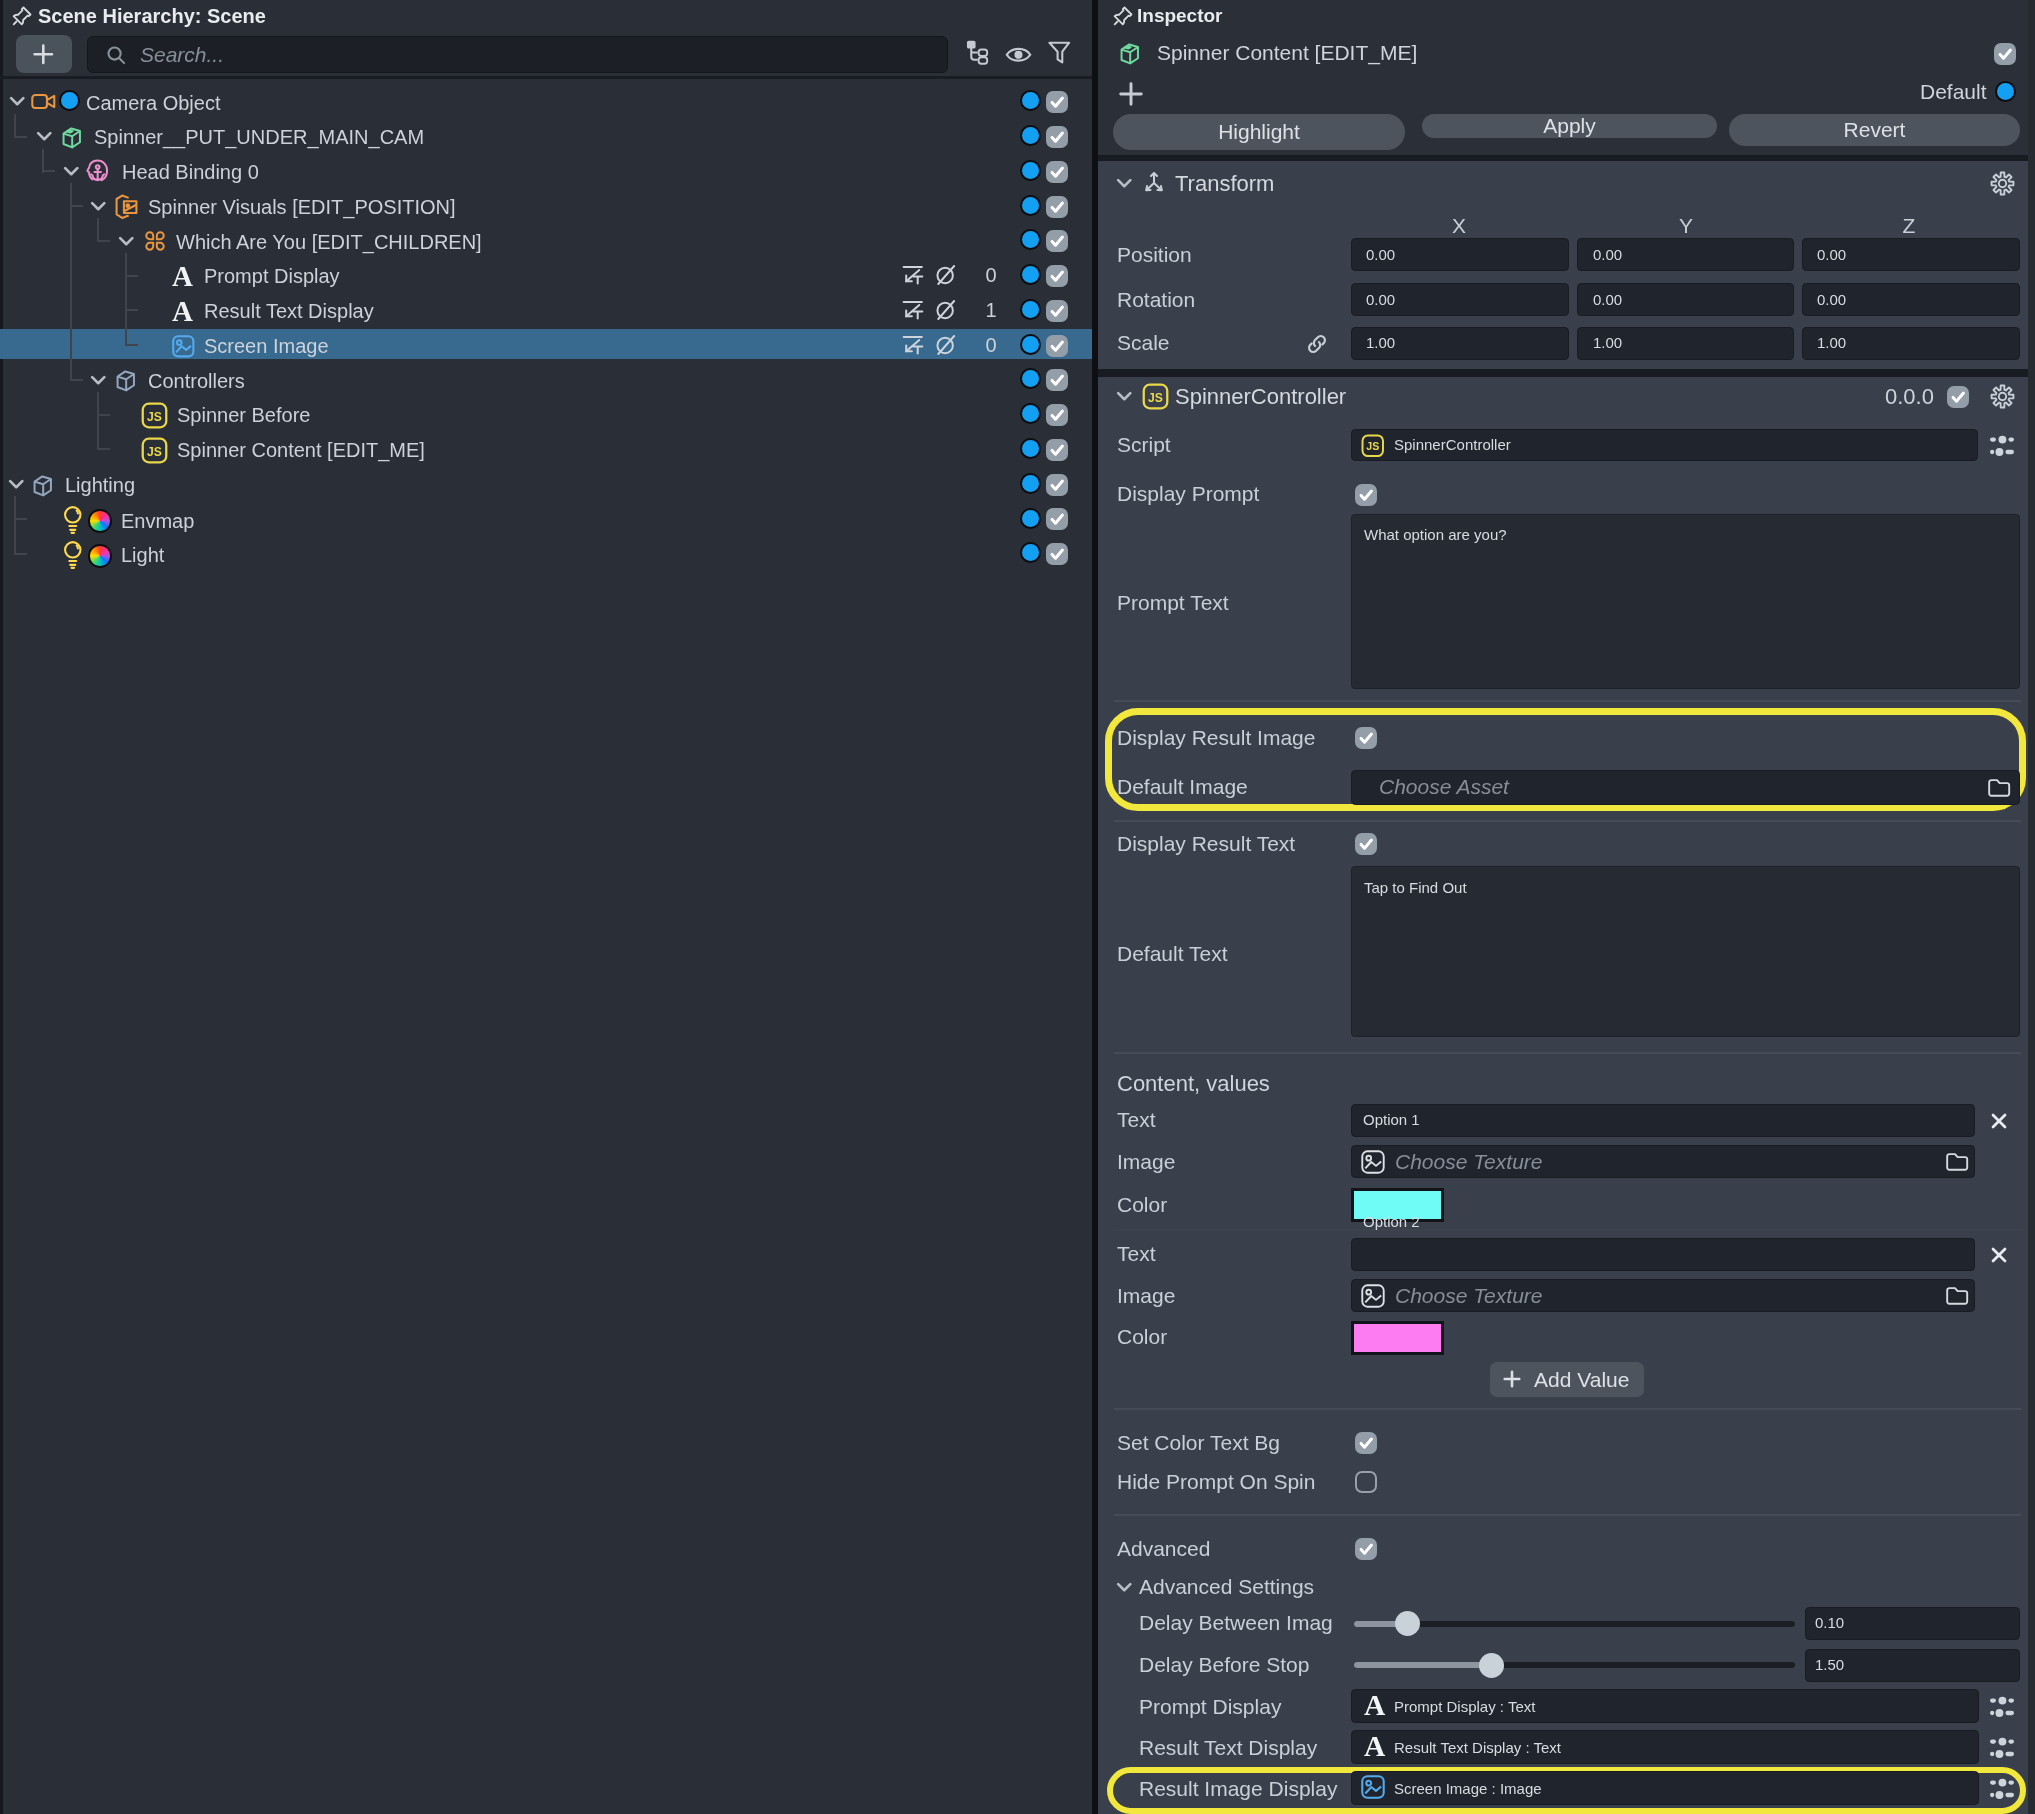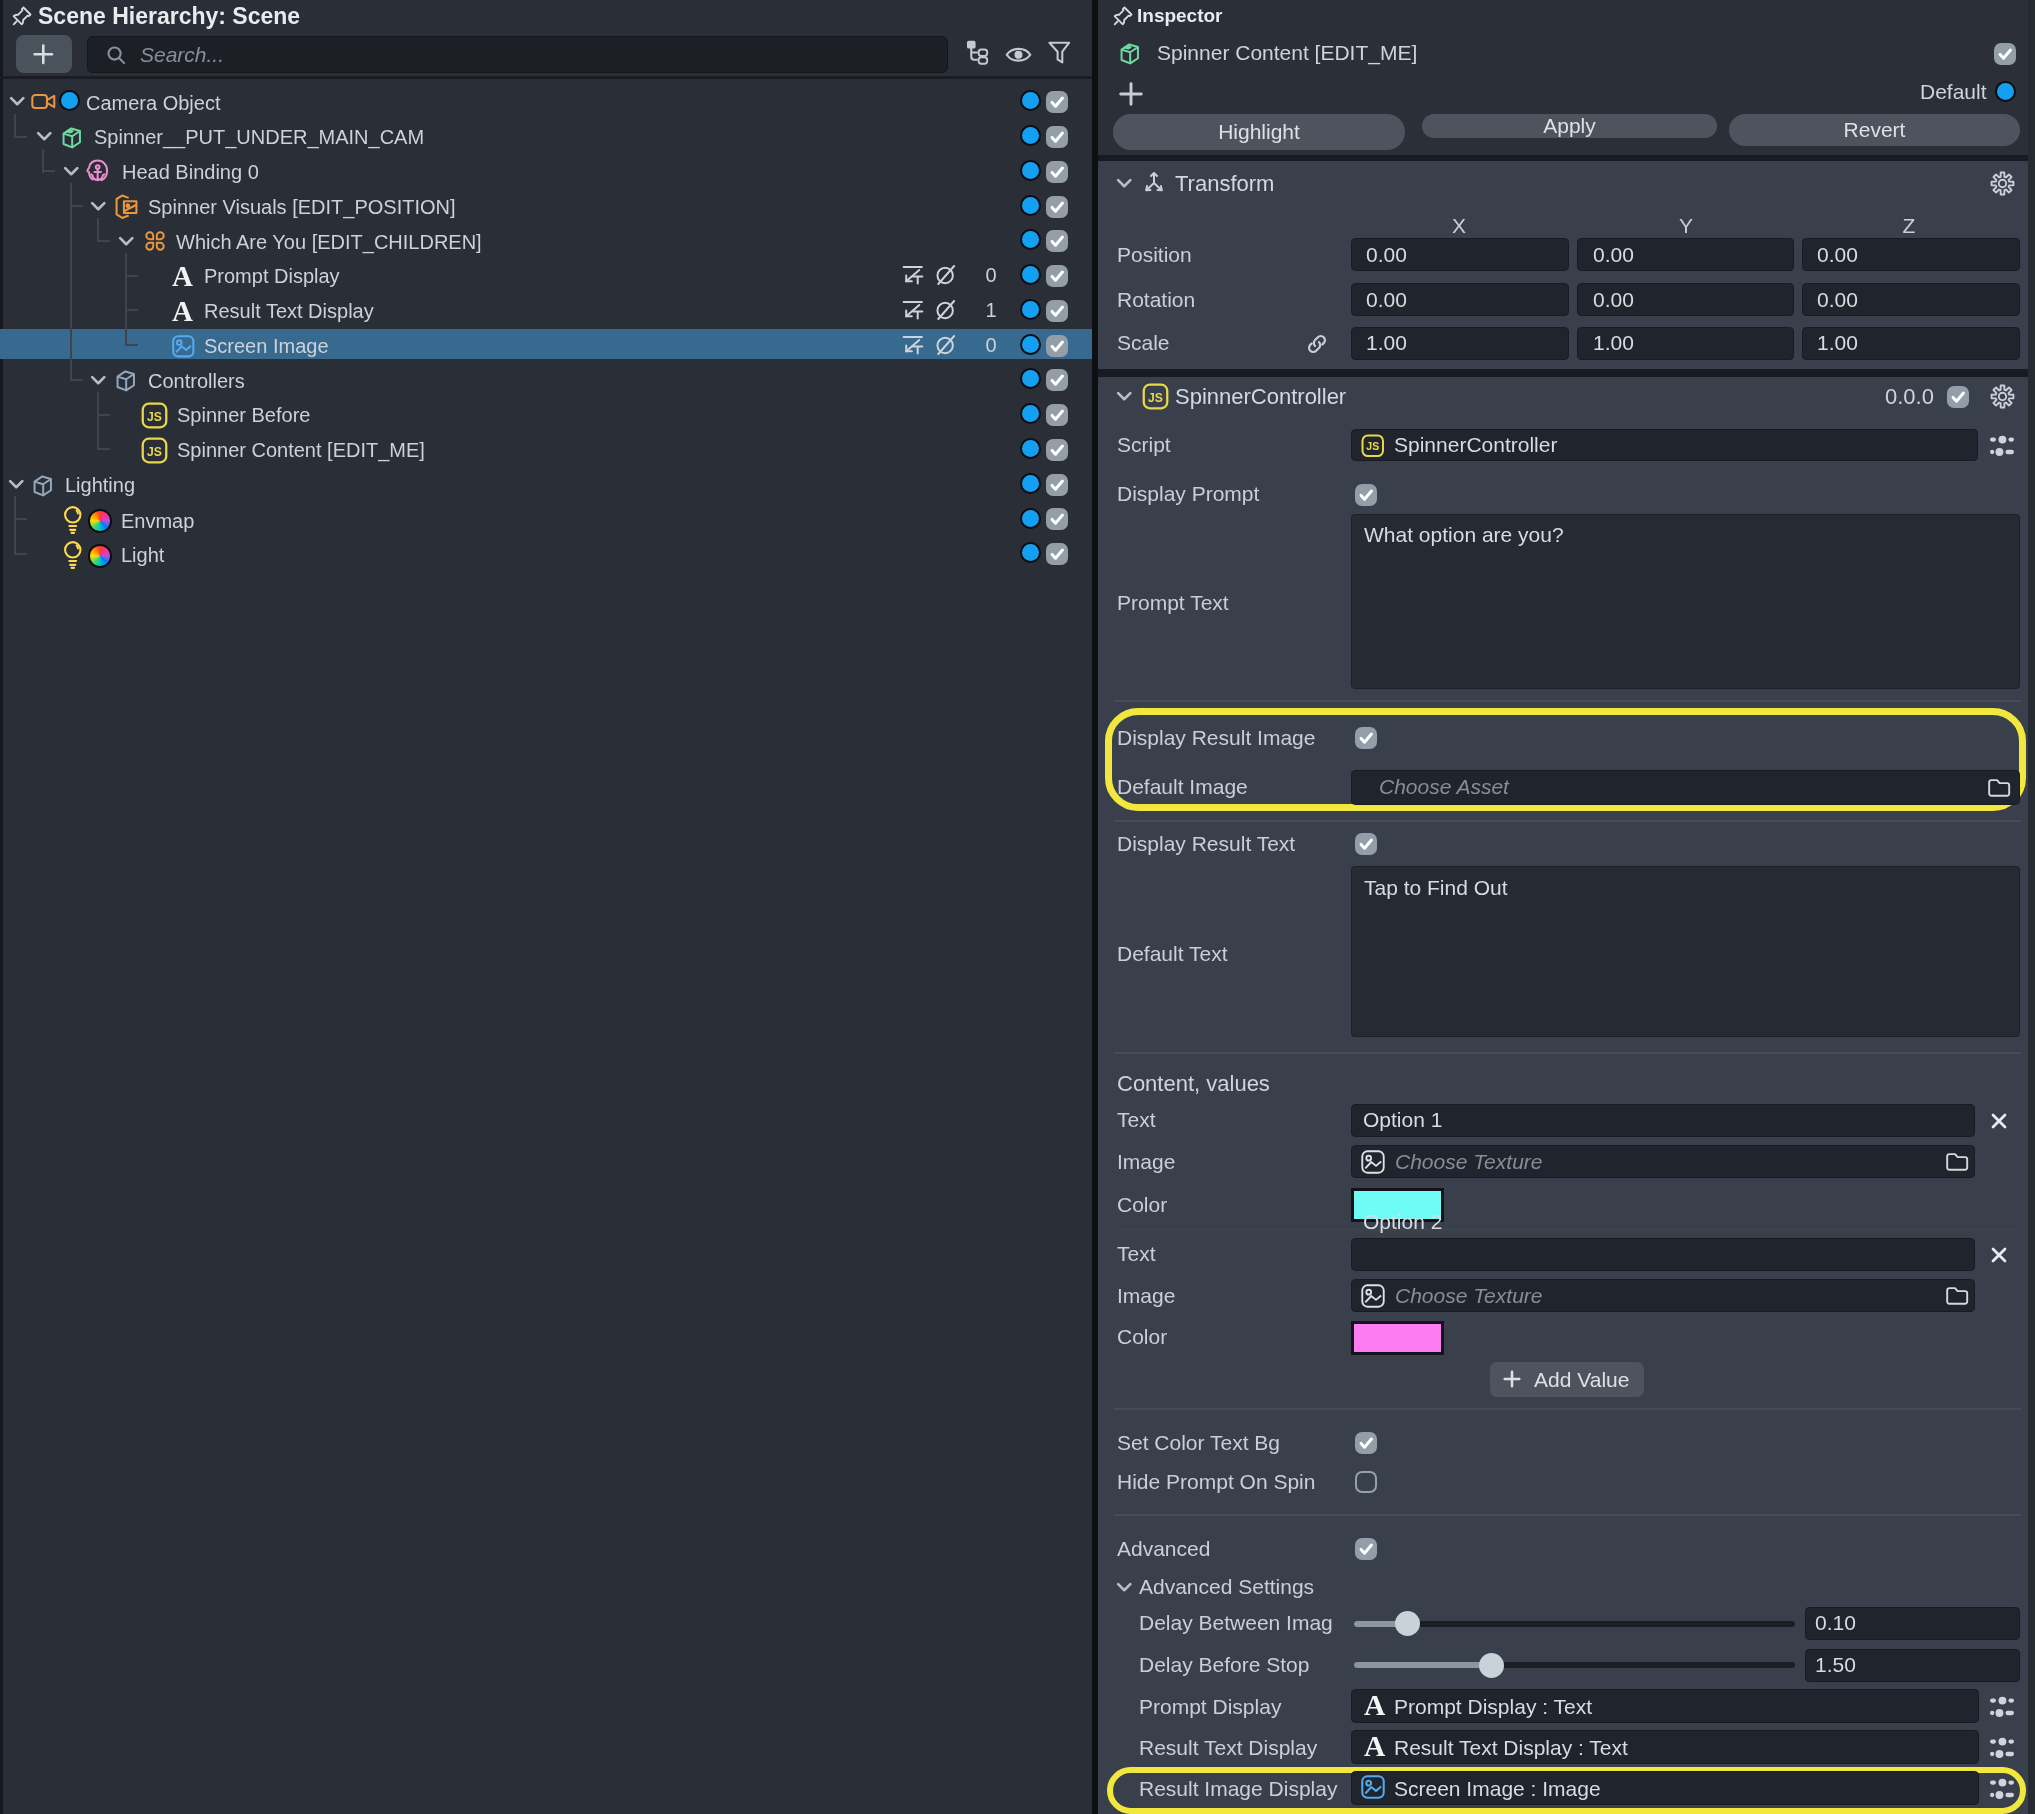--- a/index.html
+++ b/index.html
@@ -2,21 +2,21 @@
 <html style="font-size:14px"><head>
 <meta charset="utf-8">
 <style>
 *{margin:0;padding:0;box-sizing:border-box}
 html,body{width:2035px;height:1815px;overflow:hidden;background:#2a2e36;font-family:"Liberation Sans",sans-serif}
 .abs{position:absolute}
 .t{position:absolute;transform:translateY(-50%);white-space:nowrap;line-height:1.15}
 .tc{position:absolute;transform:translate(-50%,-50%);white-space:nowrap;line-height:1.15}
 .lab{color:#c9cfd7;font-size:21px}
 .hlab{color:#ccd2d9;font-size:20px}
-.val{color:#d8dce1;font-size:21px}
+.val{color:#d8dce1;font-size:15px}
 .field{position:absolute;background:#20242c;border-radius:4.3px;border:0.9px solid #181b21}
 .cb{position:absolute;width:22px;height:22px;border-radius:7px;background:#949ea8}
 .cb svg{position:absolute;left:2.6px;top:3.5px}
 .cbo{position:absolute;width:22px;height:22px;border-radius:7px;border:2.6px solid #98a1ab;background:transparent}
 .dot{position:absolute;width:17.4px;height:17.4px;border-radius:50%;background:#14a0f2;border:2.6px solid #0c0e11;box-sizing:content-box}
 .sep{position:absolute;height:1.7px;background:#454c55;left:1114px;width:907px}
 .swatch{position:absolute;width:87px;height:28px;border:3.5px solid #121419;box-sizing:content-box}
 #leftpanel{position:absolute;left:0;top:0;width:1092px;height:1815px;background:#2a2e36}
 #divider{position:absolute;left:1092px;top:0;width:6px;height:1815px;background:#0d0f13}
 #rightpanel{position:absolute;left:1098px;top:0;width:938px;height:1815px;background:#3a404b}
@@ -40,21 +40,21 @@
 <div id="rightpanel"></div>
 <div id="insheader"></div>
 <div id="secgap1"></div>
 <div id="secgap2"></div>
 <div id="rightstrip"></div>
 
 <svg class="abs" style="left:10.4px;top:3.5px" width="24" height="24" viewBox="0 0 24 24" fill="none" stroke="#d7dbe0" stroke-width="1.8" stroke-linejoin="round">
     <path d="M13.5 3.5 L20.5 10.5 L18.8 12.2 L17.6 11.6 L13.2 16 C13.4 18 12.8 19.4 11.8 20.4 L3.6 12.2 C4.6 11.2 6 10.6 8 10.8 L12.4 6.4 L11.8 5.2 Z"></path>
     <path d="M7 17 L3.2 20.8"></path>
   </svg>
-<div class="t" style="left:38px;top:15.6px;color:#e9ebee;font-size:23px;font-weight:bold">Scene Hierarchy: Scene</div>
+<div class="t" style="left:38px;top:15.6px;color:#e9ebee;font-size:20px;font-weight:bold">Scene Hierarchy: Scene</div>
 <div class="abs" style="left:15.6px;top:35px;width:56px;height:38px;background:#4a525b;border-radius:7.8px">
   <svg class="abs" style="left:16.5px;top:7.8px" width="22.6" height="22.6" viewBox="0 0 26 26" stroke="#d9dde2" stroke-width="3" stroke-linecap="round">
       <path d="M13 3 V23 M3 13 H23"></path>
     </svg>
 </div>
 <div class="abs" style="left:87px;top:36px;width:861px;height:37px;background:#1c2026;border:0.9px solid #13161b;border-radius:6px">
   <svg class="abs" style="left:17.4px;top:7px" width="22.6" height="22.6" viewBox="0 0 26 26" fill="none" stroke="#8a929c" stroke-width="2.4">
       <circle cx="11" cy="11" r="7"></circle>
       <path d="M16.5 16.5 L22 22" stroke-linecap="round"></path>
     </svg>

